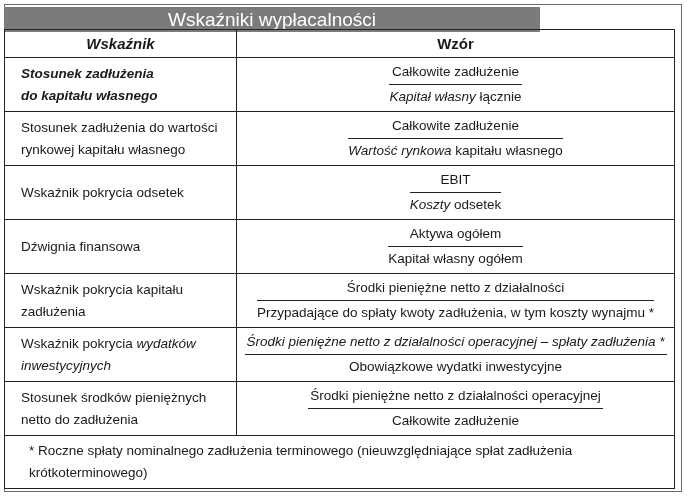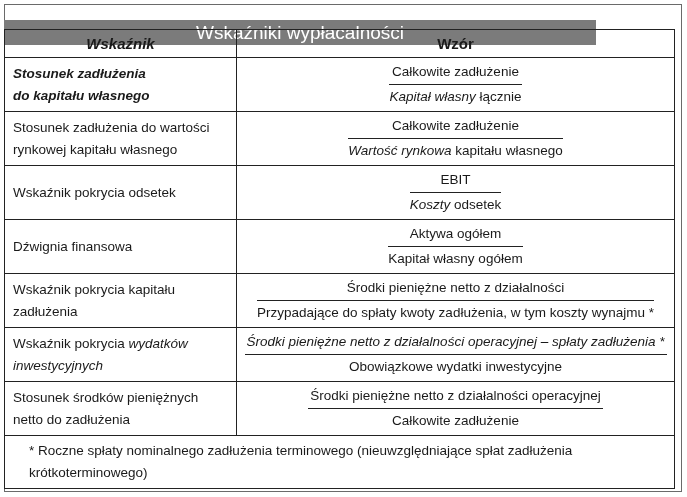--- a/index.html
+++ b/index.html
@@ -1,24 +1,24 @@
 <!DOCTYPE html>
 <html><head>
 <meta charset="utf-8">
 <style>
   html, body { margin:0; padding:0; background:#ffffff; }
   body { width:687px; height:497px; position:relative; font-family:"Liberation Sans", sans-serif; color:#1a1a1a; }
   .frame { position:absolute; left:4px; top:4px; width:678px; height:488px; border:1.5px solid #6a6a6a; box-sizing:border-box; }
-  .title-bar { position:absolute; left:4px; top:20px; width:592px; height:25px; background:#7b7b7b; color:#ffffff; font-size:19px; text-align:center; line-height:25px; }
+  .title-bar { position:absolute; left:4px; top:7px; width:536px; height:25px; background:#7b7b7b; color:#ffffff; font-size:19px; text-align:center; line-height:25px; }
   table { position:absolute; left:4px; top:29px; width:671px; border-collapse:collapse; table-layout:fixed; }
   td, th { border:1.5px solid #222; font-size:13.5px; vertical-align:middle; padding:0; }
   th { font-weight:bold; font-style:italic; height:27px; text-align:center; font-size:15px; }
   th.right { font-style:normal; }
   col.c1 { width:232px; }
-  td.name { padding-left:8px; height:53px; line-height:22px; }
+  td.name { padding-left:16px; height:53px; line-height:22px; }
   td.formula { text-align:center; line-height:22px; }
   .frac { display:inline-block; }
   .num { display:block; border-bottom:1.2px solid #222; padding:0 2px 1px 2px; }
   .den { display:block; padding-top:1px; }
   .bolditalic { font-weight:bold; font-style:italic; }
   i { font-style:italic; }
   td.note { padding-left:24px; height:52px; line-height:22px; text-align:left; }
 </style>
 </head>
 <body>

